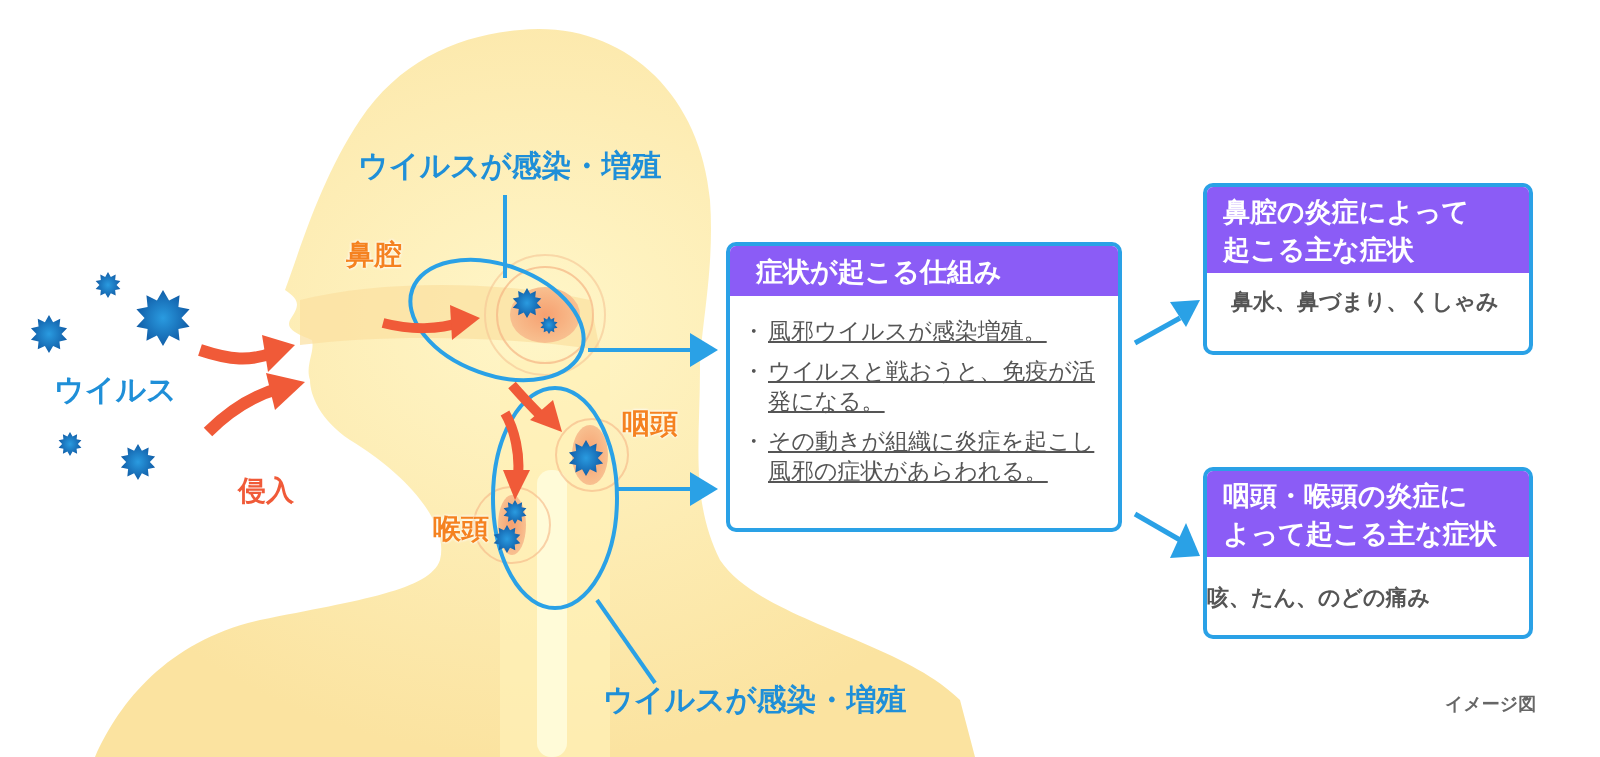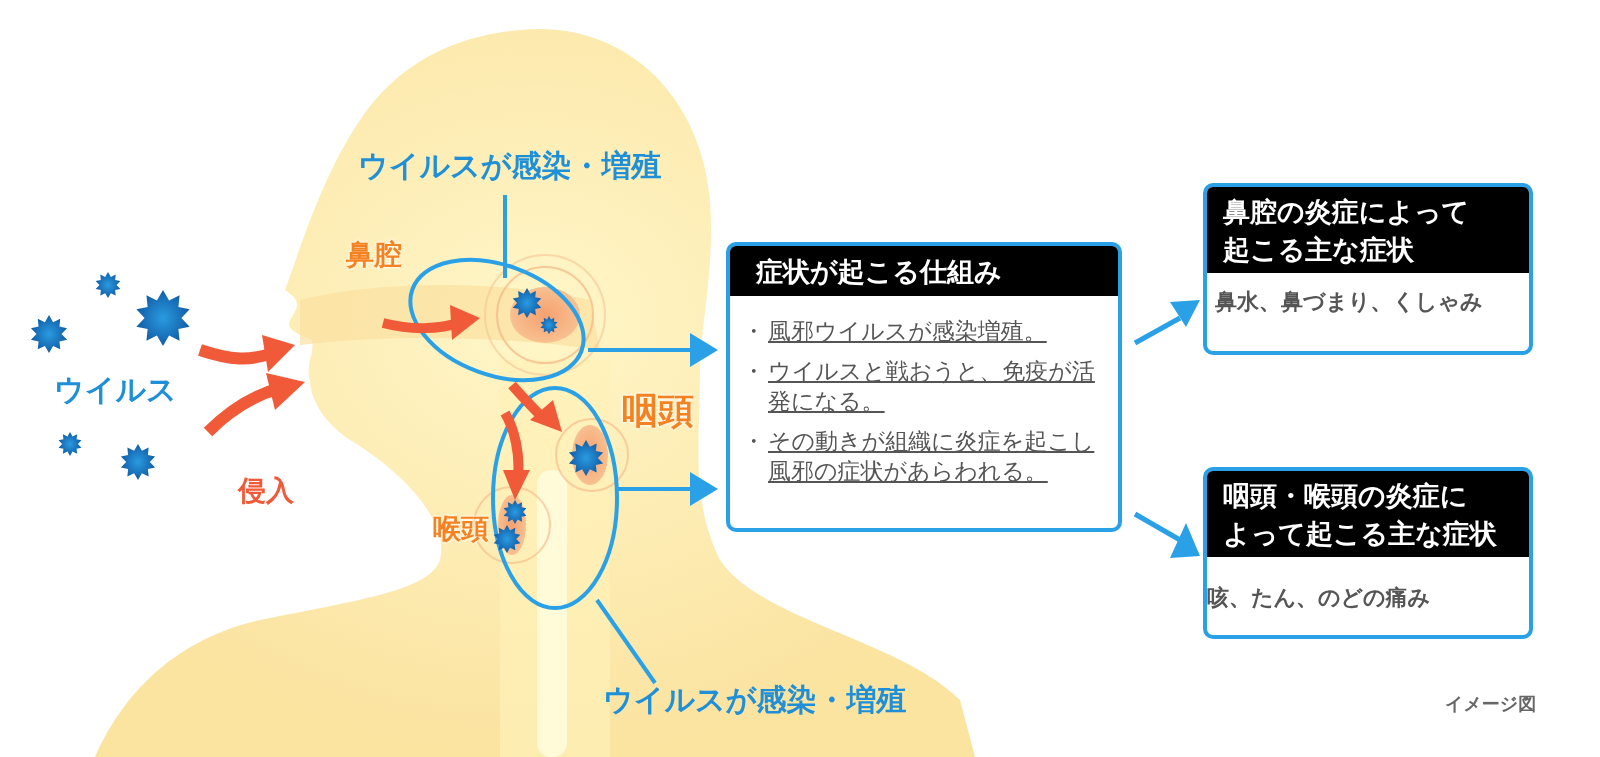--- a/index.html
+++ b/index.html
@@ -6,21 +6,21 @@
   body { width: 1600px; height: 757px; position: relative; overflow: hidden;
          font-family: "DejaVu Sans", "Liberation Sans", sans-serif; }
   .abs { position: absolute; }
   svg.illus { position: absolute; left: 0; top: 0; }
   .lbl-blue { color: #1f8fd8; font-weight: bold; white-space: nowrap; }
   .lbl-orange { color: #f58220; font-weight: bold; white-space: nowrap;
                 text-shadow: 0 0 3px #fff, 0 0 3px #fff; }
   .lbl-red { color: #f05a38; font-weight: bold; white-space: nowrap; }
   .box { position: absolute; border: 4px solid #2aa1e6; border-radius: 10px;
          background: #fff; overflow: hidden; box-sizing: border-box; }
-  .box-head { background: #000000; color: #fff; font-weight: bold; box-sizing: border-box; }
+  .box-head { background: #8b5cf6; color: #fff; font-weight: bold; box-sizing: border-box; }
   .box-body { color: #555; box-sizing: border-box; }
   .mech-list { margin: 0; padding: 0; list-style: none; text-decoration: underline; }
   .mech-list li { position: relative; padding-left: 20px; margin-bottom: 10px; line-height: 30px; }
   .mech-list li::before { content: "・"; position: absolute; left: -6px; top: 0; }
   .caption { color: #666; font-size: 18px; font-weight: bold; }
 </style>
 </head>
 <body>
 
 <svg class="illus" width="1600" height="757" viewBox="0 0 1600 757">
@@ -99,41 +99,41 @@
   <use href="#virus" x="540" y="316" width="18" height="18"></use>
   <use href="#virus" x="568" y="440" width="36" height="36"></use>
   <use href="#virus" x="503" y="500" width="24" height="24"></use>
   <use href="#virus" x="493" y="525" width="28" height="28"></use>
 </svg>
 
 <div class="abs lbl-blue" style="left:358px; top:146px; font-size:30px;">ウイルスが感染・増殖</div>
 <div class="abs lbl-orange" style="left:346px; top:236px; font-size:28px;">鼻腔</div>
 <div class="abs lbl-blue" style="left:54px; top:370px; font-size:30px;">ウイルス</div>
 <div class="abs lbl-red" style="left:238px; top:472px; font-size:28px;">侵入</div>
-<div class="abs lbl-orange" style="left:622px; top:387px; font-size:36px;text-align:center;">咽頭</div>
+<div class="abs lbl-orange" style="left:622px; top:405px; font-size:28px;text-align:center;">咽頭</div>
 <div class="abs lbl-orange" style="left:393px; top:510px; font-size:28px;padding-left:40px;">喉頭</div>
 <div class="abs lbl-blue" style="left:603px; top:680px; font-size:30px;">ウイルスが感染・増殖</div>
 
 <div class="box" style="left:726px; top:242px; width:396px; height:290px;">
   <div class="box-head" style="height:50px; padding:8px 0 0 26px; font-size:27px;">症状が起こる仕組み</div>
   <div class="box-body" style="padding:20px 10px 0 18px; font-size:23px;">
     <ul class="mech-list">
       <li>風邪ウイルスが感染増殖。</li>
       <li>ウイルスと戦おうと、免疫が活発になる。</li>
       <li>その動きが組織に炎症を起こし風邪の症状があらわれる。</li>
     </ul>
   </div>
 </div>
 
 <div class="box" style="left:1203px; top:183px; width:330px; height:172px;">
   <div class="box-head" style="height:86px; padding:6px 0 0 16px; font-size:27px; line-height:38px;">
     <div>鼻腔の炎症によって</div>
     <div>起こる主な症状</div>
   </div>
-  <div class="box-body" style="padding:14px 0 0 8px; font-size:22px; font-weight:bold;">鼻水、鼻づまり、くしゃみ</div>
+  <div class="box-body" style="padding:14px 0 0 24px; font-size:22px; font-weight:bold;">鼻水、鼻づまり、くしゃみ</div>
 </div>
 
 <div class="box" style="left:1203px; top:467px; width:330px; height:172px;">
   <div class="box-head" style="height:86px; padding:6px 0 0 16px; font-size:27px; line-height:38px;">
     <div>咽頭・喉頭の炎症に</div>
     <div>よって起こる主な症状</div>
   </div>
   <div class="box-body" style="padding:26px 0 0 0; font-size:22px; font-weight:bold;">咳、たん、のどの痛み</div>
 </div>
 

